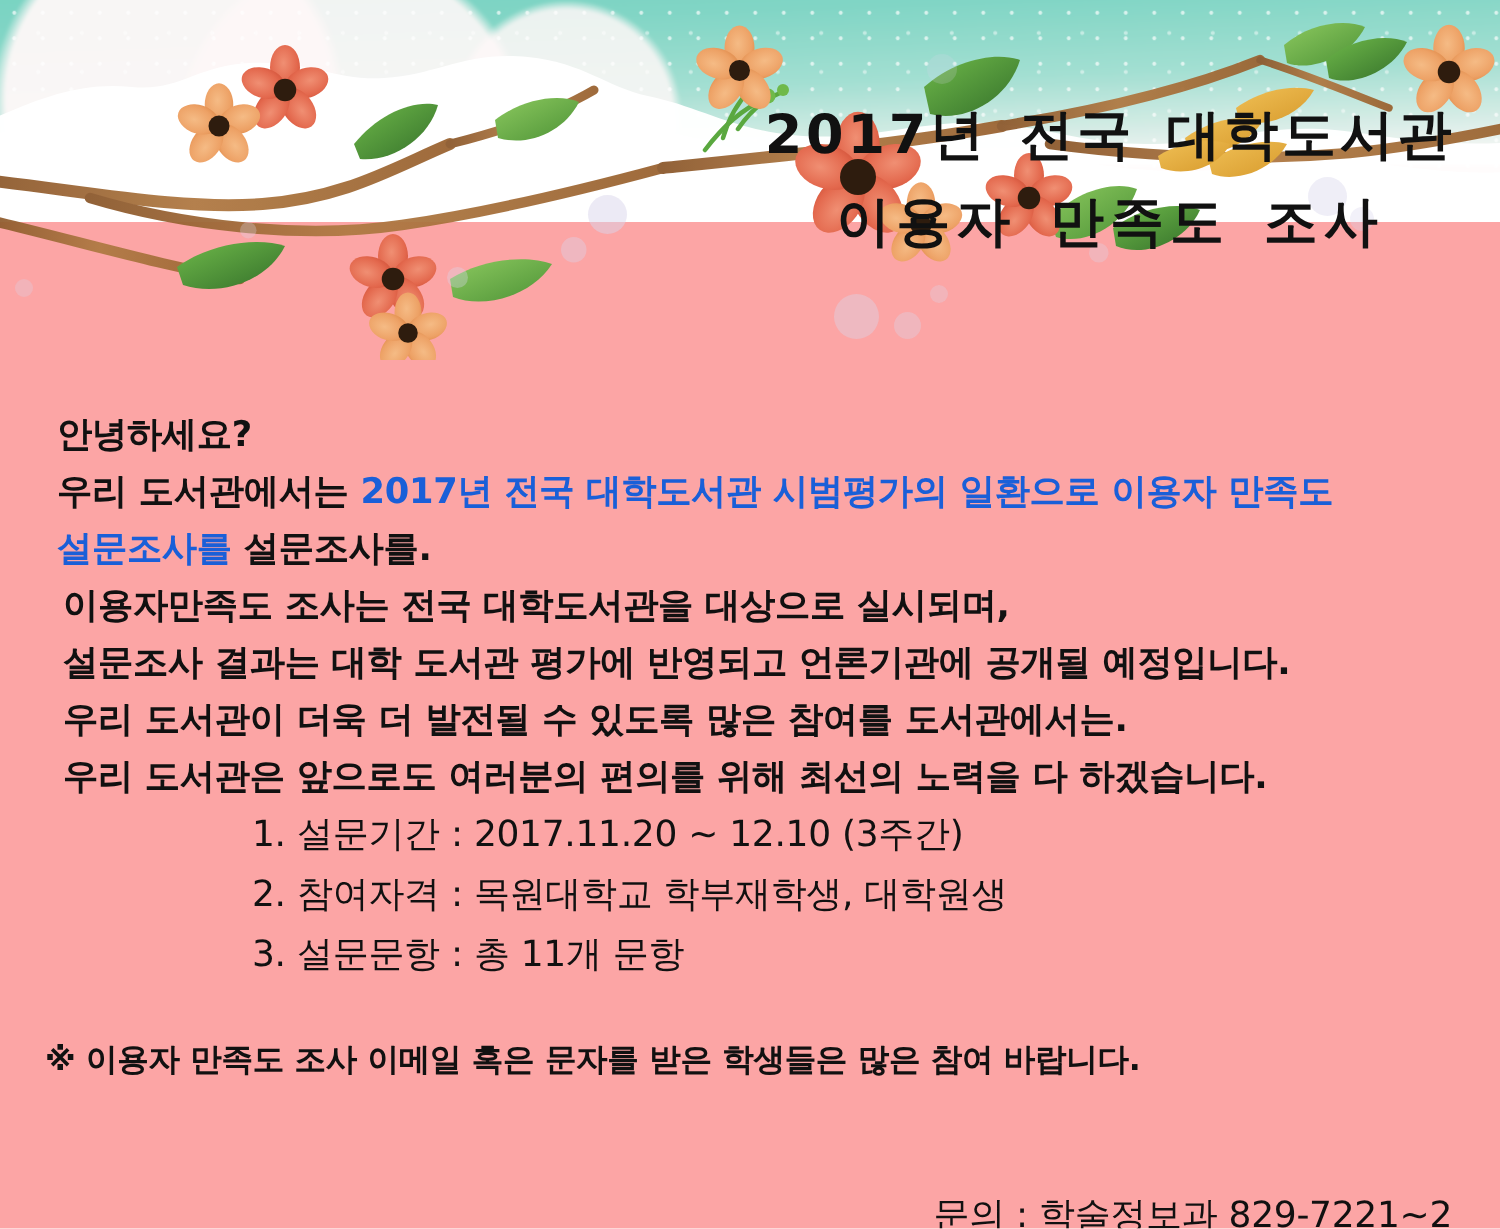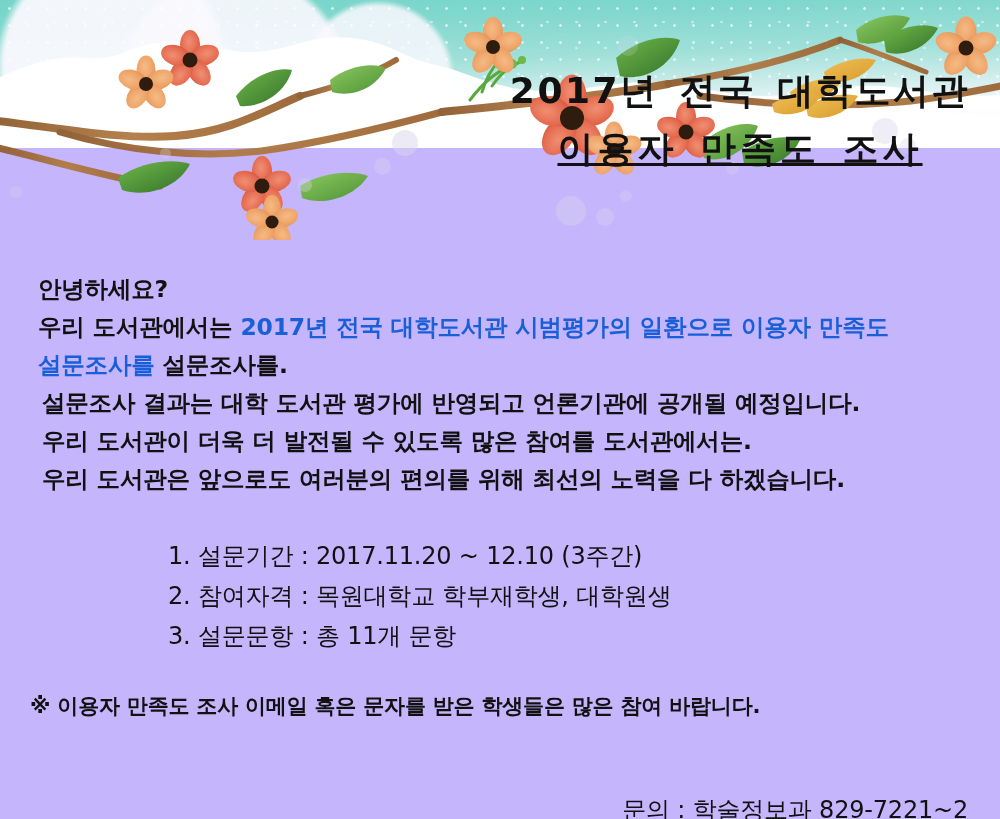--- a/index.html
+++ b/index.html
@@ -10,21 +10,21 @@
   }
   body {
     font-family: "DejaVu Sans", "Liberation Sans", sans-serif;
   }
 
   #poster {
     position: relative;
     width: 1000px;
     height: 819px;
     overflow: hidden;
-    background: #c4b5fd;
+    background: #fca5a5;
   }
 
   
   .art-layer {
     position: absolute;
     left: 0;
     top: 0;
     width: 1000px;
     height: 240px;
     pointer-events: none;
@@ -85,21 +85,21 @@
     text-align: center;
     font-family: "DejaVu Sans", "Liberation Sans", sans-serif;
     font-weight: 700;
     font-size: 36px;
     line-height: 1.62;
     letter-spacing: 2.5px;
     color: #111111;
     word-spacing: 6px;
   }
   .title-line { display: block; white-space: nowrap; }
-  .title-line.second { letter-spacing: 4px; text-decoration: underline; }
+  .title-line.second { letter-spacing: 4px; }
 
   .body-block {
     position: absolute;
     left: 38px;
     top: 228px;
     width: 940px;
     color: #111111;
     font-weight: 700;
     font-size: 23.5px;
     line-height: 38px;
@@ -311,20 +311,21 @@
 
   <div class="title-block">
     <span class="title-line">2017년 전국 대학도서관</span>
     <span class="title-line second">이용자 만족도 조사</span>
   </div>
 
   <div class="body-block">
     <div class="body-line">안녕하세요?</div>
     <div class="body-line"><span>우리 도서관에서는 </span><span class="hl">2017년 전국 대학도서관 시범평가의 일환으로 이용자 만족도</span></div>
     <div class="body-line"><span class="hl">설문조사를</span><span> 설문조사를.</span></div>
+    <div class="body-line indent">이용자만족도 조사는 전국 대학도서관을 대상으로 실시되며,</div>
     <div class="body-line indent">설문조사 결과는 대학 도서관 평가에 반영되고 언론기관에 공개될 예정입니다.</div>
     <div class="body-line indent">우리 도서관이 더욱 더 발전될 수 있도록 많은 참여를 도서관에서는.</div>
     <div class="body-line indent">우리 도서관은 앞으로도 여러분의 편의를 위해 최선의 노력을 다 하겠습니다.</div>
   </div>
 
   <div class="list-block">
     <div class="list-item"><span class="list-num">1.</span><span>설문기간 : 2017.11.20 ~ 12.10 (3주간)</span></div>
     <div class="list-item"><span class="list-num">2.</span><span>참여자격 : 목원대학교 학부재학생, 대학원생</span></div>
     <div class="list-item"><span class="list-num">3.</span><span>설문문항 : 총 11개 문항</span></div>
   </div>

